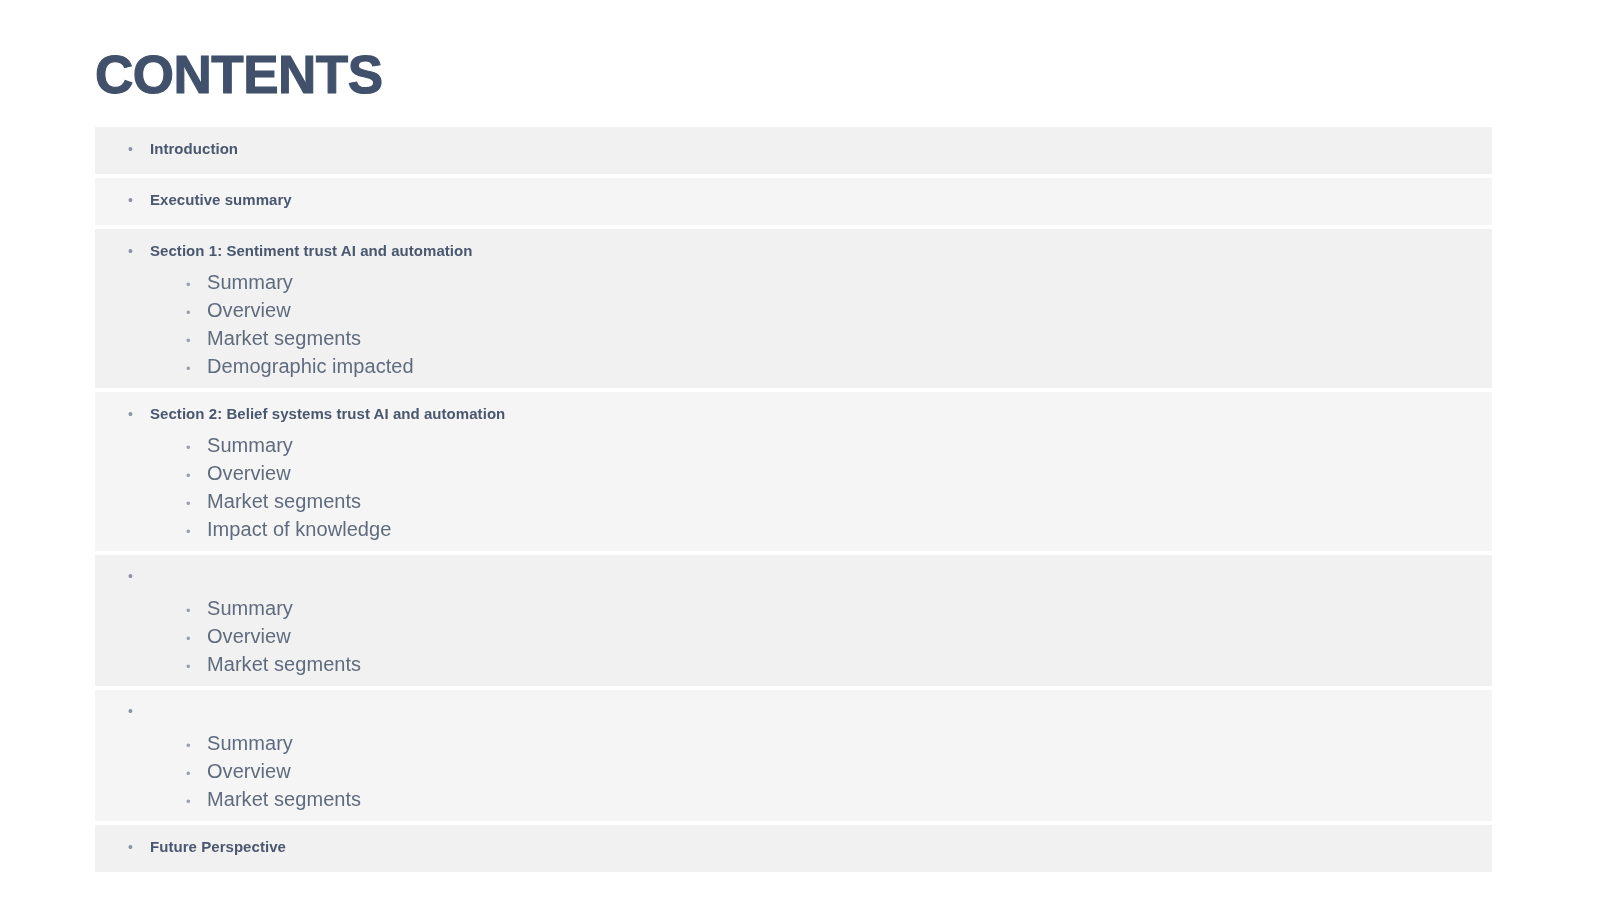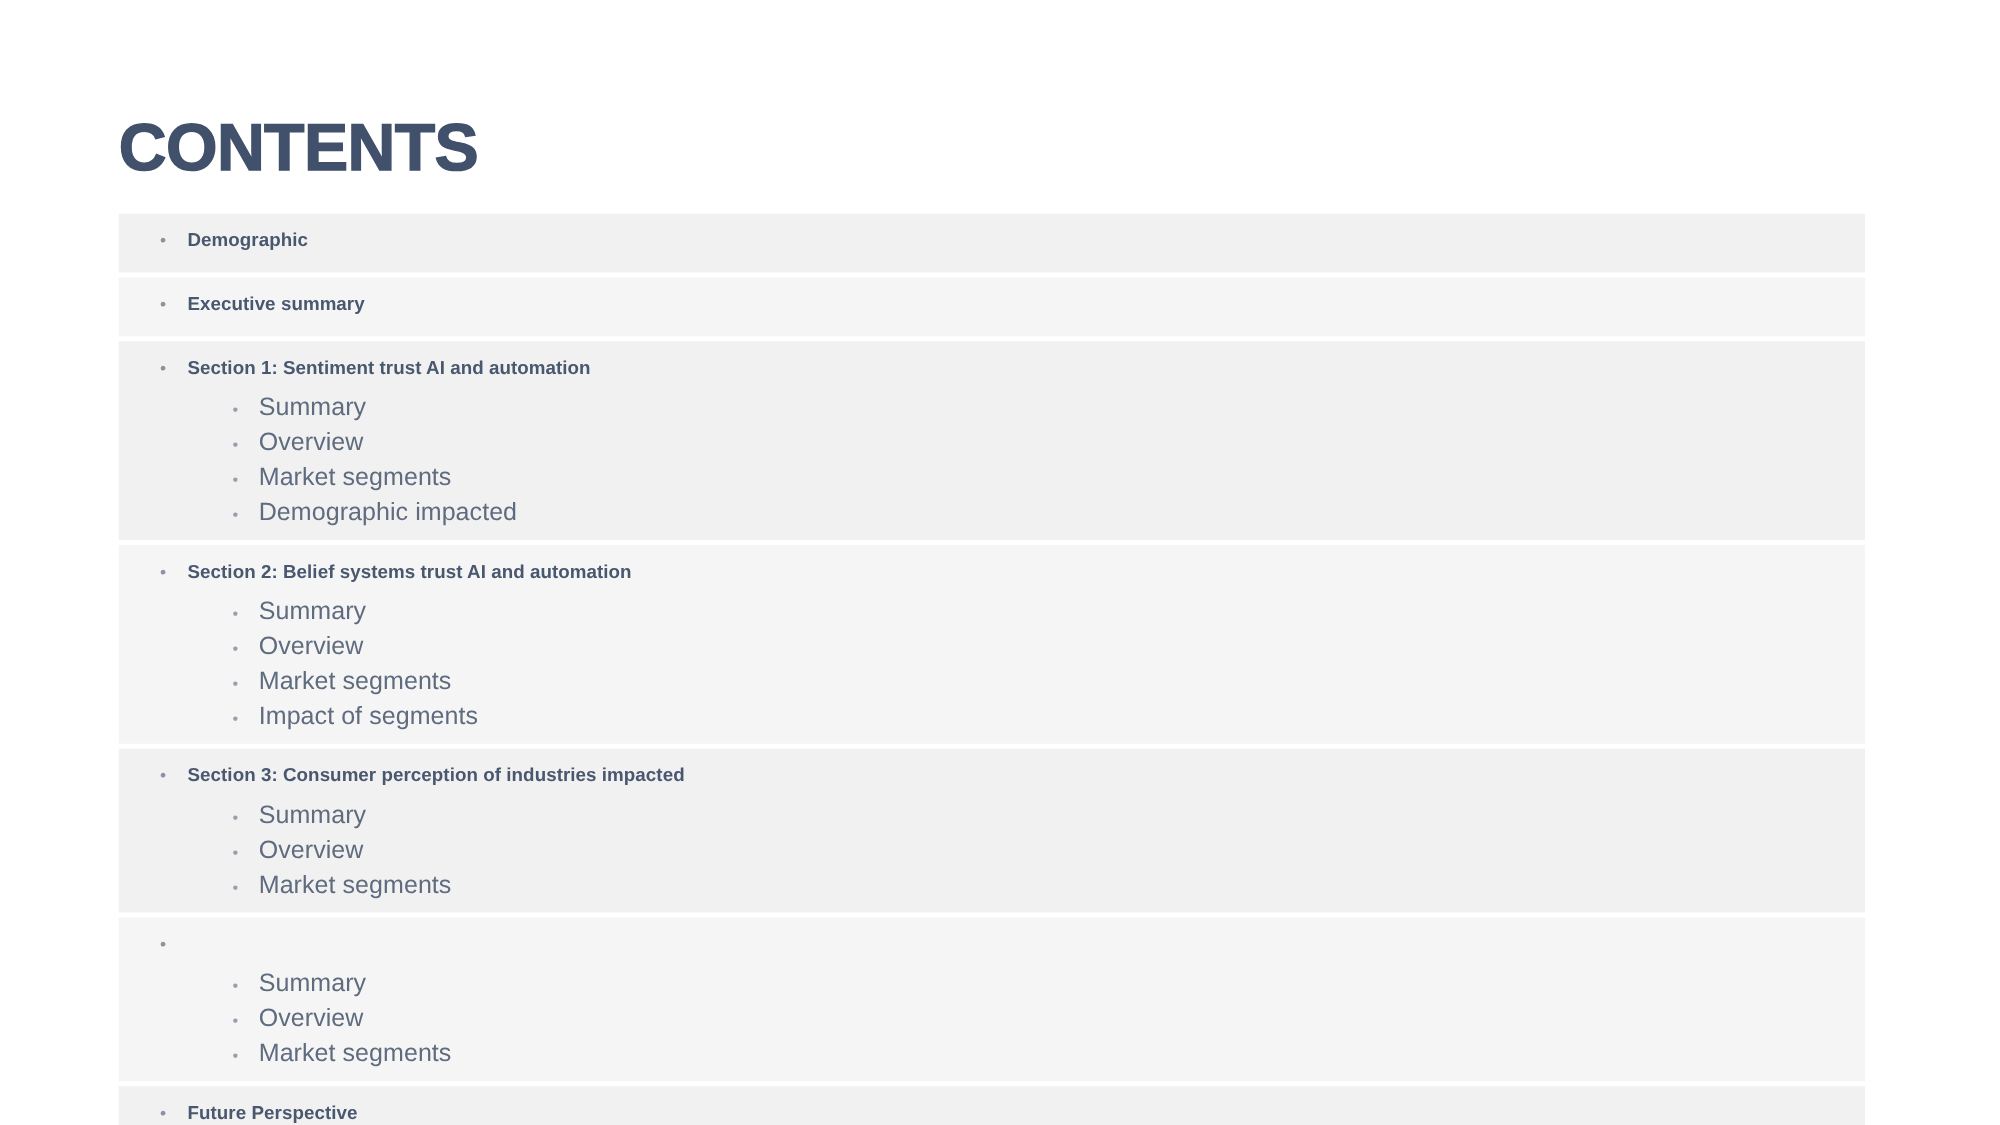--- a/index.html
+++ b/index.html
@@ -14,21 +14,20 @@
     font-family: "Liberation Sans", sans-serif;
     overflow: hidden;
     position: relative;
   }
 
   .slide {
     position: relative;
     width: 1600px;
     height: 788px;
     background: #ffffff;
-    margin-top: 44px;
   }
 
   
   .header {
     position: absolute;
     left: 95px;
     top: 38px;
     width: 1397px;
     height: 72px;
     display: flex;
@@ -146,21 +145,21 @@
   <div class="header">
     <h1 class="page-title">CONTENTS</h1>
 
   </div>
 
   <div class="toc" id="toc-root">
       <div class="toc-band shade-a">
         <div class="band-inner">
           <div class="row level-1">
             <span class="bullet">•</span>
-            <span class="label-l1">Demographic</span>
+            <span class="label-l1">Introduction</span>
           </div>
         </div>
       </div>
       <div class="toc-band shade-b">
         <div class="band-inner">
           <div class="row level-1">
             <span class="bullet">•</span>
             <span class="label-l1">Executive summary</span>
           </div>
         </div>
@@ -202,29 +201,28 @@
           <div class="row level-2">
             <span class="bullet">•</span>
             <span class="label-l2">Overview</span>
           </div>
           <div class="row level-2">
             <span class="bullet">•</span>
             <span class="label-l2">Market segments</span>
           </div>
           <div class="row level-2">
             <span class="bullet">•</span>
-            <span class="label-l2">Impact of segments</span>
-          </div>
-        </div>
-      </div>
-      <div class="toc-band shade-a">
-        <div class="band-inner">
-          <div class="row level-1">
-            <span class="bullet">•</span>
-            <span class="label-l1">Section 3: Consumer perception of industries impacted</span>
+            <span class="label-l2">Impact of knowledge</span>
+          </div>
+        </div>
+      </div>
+      <div class="toc-band shade-a">
+        <div class="band-inner">
+          <div class="row level-1">
+            <span class="bullet">•</span>
           </div>
           <div class="row level-2">
             <span class="bullet">•</span>
             <span class="label-l2">Summary</span>
           </div>
           <div class="row level-2">
             <span class="bullet">•</span>
             <span class="label-l2">Overview</span>
           </div>
           <div class="row level-2">

